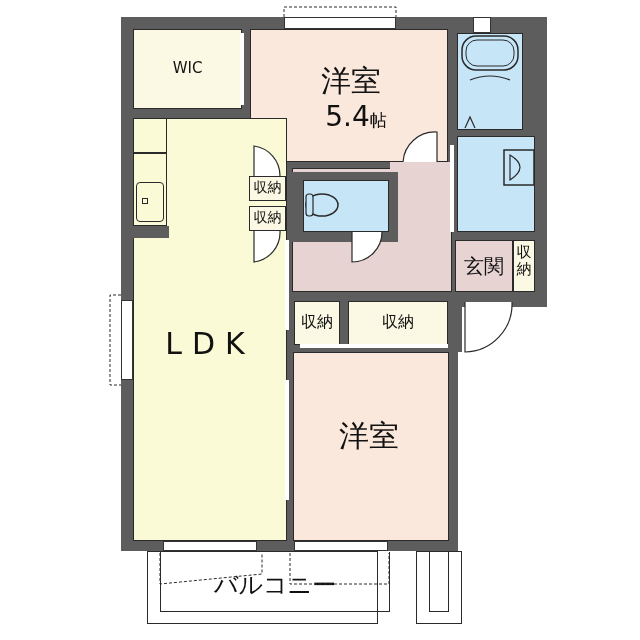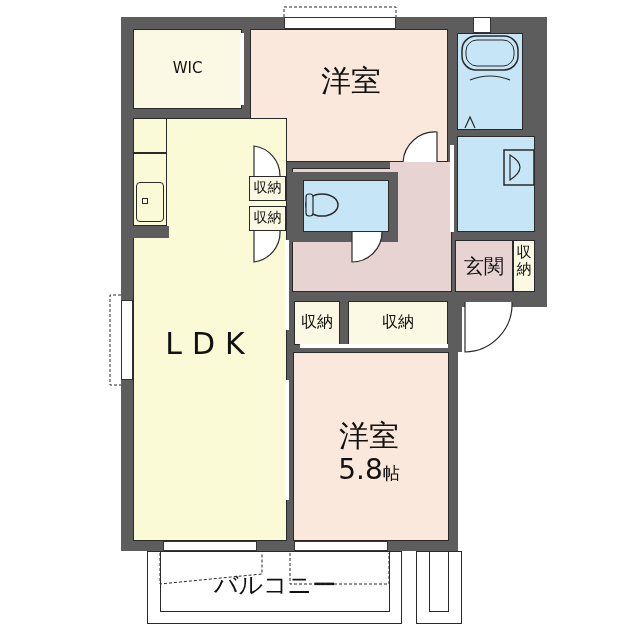--- a/index.html
+++ b/index.html
@@ -20,20 +20,23 @@
 
 <div class="abs wall" style="left:121px;top:17px;width:337px;height:534px;"></div>
 <div class="abs wall" style="left:448px;top:17px;width:99px;height:290px;"></div>
 
 <div class="abs room" style="left:133px;top:29px;width:109px;height:80px;background:#fbf9e3;">
   <div class="label small" style="left:0;right:0;top:30px;font-size:15px;">WIC</div>
 </div>
 
 <div class="abs room" style="left:250px;top:29px;width:198px;height:133px;background:#fbe8dc;">
   <div class="label big" style="left:60px;width:80px;top:34px;">洋室</div>
+  <div class="label" style="left:55px;width:100px;top:72px;">
+    <span class="num">5.4</span><span class="unit">帖</span>
+  </div>
 </div>
 
 <div class="abs" style="left:292px;top:168px;width:160px;height:124px;background:#e8d3d3;border:1.5px solid #2a2a2a;"></div>
 <div class="abs" style="left:390px;top:162px;width:62px;height:20px;background:#e8d3d3;"></div>
 
 <div class="abs wall" style="left:290px;top:172px;width:108px;height:70px;"></div>
 <div class="abs room" style="left:303px;top:180px;width:86px;height:52px;background:#c6e5f7;"></div>
 
 <div class="abs room" style="left:455px;top:240px;width:58px;height:52px;background:#e8d3d3;">
   <div class="label" style="left:0;right:0;top:14px;font-size:20px;">玄関</div>
@@ -69,33 +72,30 @@
 <div class="abs wall" style="left:290px;top:292px;width:172px;height:60px;"></div>
 <div class="abs room" style="left:294px;top:301px;width:46px;height:44px;background:#fbf9e3;">
   <div class="label" style="left:0;right:0;top:11px;font-size:16px;">収納</div>
 </div>
 <div class="abs room" style="left:348px;top:301px;width:100px;height:44px;background:#fbf9e3;">
   <div class="label" style="left:0;right:0;top:11px;font-size:16px;">収納</div>
 </div>
 
 <div class="abs room" style="left:293px;top:352px;width:156px;height:189px;background:#fbe8dc;">
   <div class="label big" style="left:30px;width:90px;top:66px;">洋室</div>
-  <div class="label" style="left:20px;width:110px;top:102px;">
-    <span class="num">5.8</span><span class="unit">帖</span>
-  </div>
 </div>
 
 <div class="abs win" style="left:284px;top:17px;width:112px;height:12px;"></div>
 <div class="abs win" style="left:473px;top:17px;width:18px;height:16px;"></div>
 <div class="abs win" style="left:121px;top:300px;width:12px;height:80px;"></div>
 
 <div class="abs win" style="left:163px;top:541px;width:94px;height:10px;"></div>
 <div class="abs win" style="left:294px;top:541px;width:94px;height:10px;"></div>
 
-<div class="abs" style="left:147px;top:551px;width:255px;height:73px;border:1.5px solid #2a2a2a;background:#fff;">
+<div class="abs" style="left:147px;top:551px;width:231px;height:73px;border:1.5px solid #2a2a2a;background:#fff;">
   <div class="abs" style="left:12px;top:0;width:230px;height:60px;border:1.5px solid #2a2a2a;border-top:none;">
     <div class="label" style="left:0;right:0;top:20px;font-size:24px;">バルコニー</div>
   </div>
 </div>
 <div class="abs" style="left:416px;top:551px;width:46px;height:73px;border:1.5px solid #2a2a2a;background:#fff;">
   <div class="abs" style="left:12px;top:0;width:20px;height:60px;border:1.5px solid #2a2a2a;border-top:none;"></div>
 </div>
 
 <svg width="640" height="640">
 

